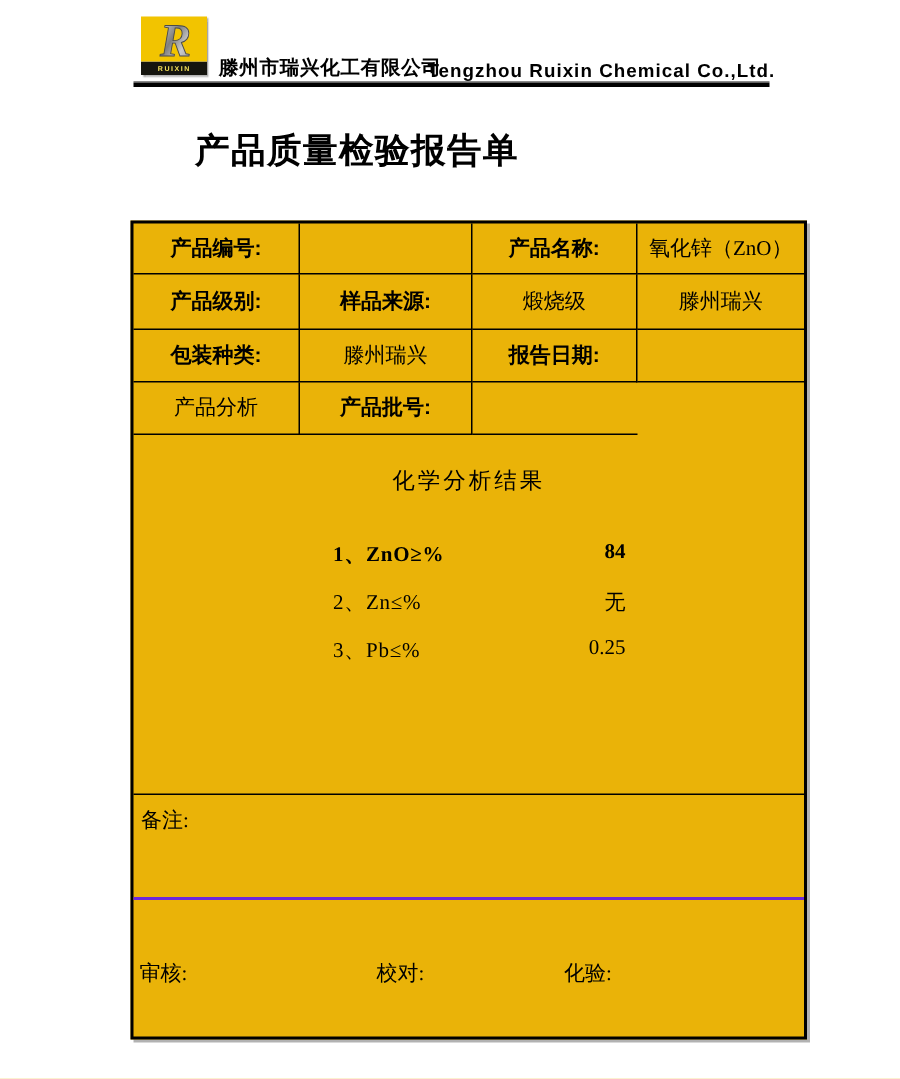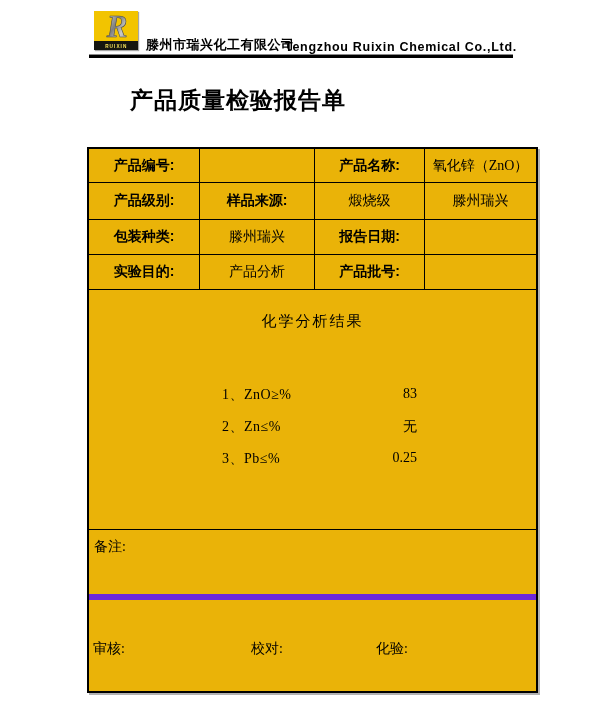--- a/index.html
+++ b/index.html
@@ -69,26 +69,26 @@
   .cell-label { font-size: 14px; font-weight: bold; }
   .cell-value { font-family: "Liberation Serif", serif; font-size: 14px; }
 
   .analysis {
     position: relative; height: 240px; border-bottom: 1px solid #000;
     padding-top: 23px;
     font-family: "Liberation Serif", serif;
   }
   .a-head { text-align: center; font-size: 15px; letter-spacing: 2px; height: 17px; line-height: 17px; }
   .a-row { position: relative; height: 17px; margin-top: 15px; }
-  .a-row.first { margin-top: 56px; }
+  .a-row.first { margin-top: 31px; font-weight: bold; }
   .a-label { position: absolute; left: 133px; font-size: 14px; letter-spacing: 0.5px; }
   .a-value { position: absolute; left: 208px; width: 120px; text-align: right; font-size: 14px; }
 
   .remarks {
-    height: 70px; border-bottom: 6px solid #6d28d9;
+    height: 70px; border-bottom: 2px solid #6d28d9;
     padding: 8px 5px;
     font-family: Liberation Serif, serif; font-size: 14px;
   }
   .signatures {
     position: relative; height: 89px;
     font-family: "Liberation Serif", serif; font-size: 14px;
   }
   .sig { position: absolute; top: 40px; }
   .sig.review    { left: 4px; }
   .sig.proofread { left: 162px; }
@@ -137,32 +137,31 @@
       <div class="cell cell-label">产品级别:</div>
       <div class="cell cell-label">样品来源:</div>
       <div class="cell cell-value">煅烧级</div>
       <div class="cell cell-value last-col">滕州瑞兴</div>
 
       <div class="cell cell-label">包装种类:</div>
       <div class="cell cell-value">滕州瑞兴</div>
       <div class="cell cell-label">报告日期:</div>
       <div class="cell cell-value last-col"></div>
 
-      <div class="cell cell-label">实验目的:</div>
       <div class="cell cell-value">产品分析</div>
       <div class="cell cell-label">产品批号:</div>
       <div class="cell cell-value last-col"></div>
     </div>
 
     <div class="analysis">
       <div class="a-head">化学分析结果</div>
 
       <div class="a-row first">
         <span class="a-label">1、ZnO≥%</span>
-        <span class="a-value">83</span>
+        <span class="a-value">84</span>
       </div>
       <div class="a-row">
         <span class="a-label">2、Zn≤%</span>
         <span class="a-value">无</span>
       </div>
       <div class="a-row">
         <span class="a-label">3、Pb≤%</span>
         <span class="a-value">0.25</span>
       </div>
     </div>

